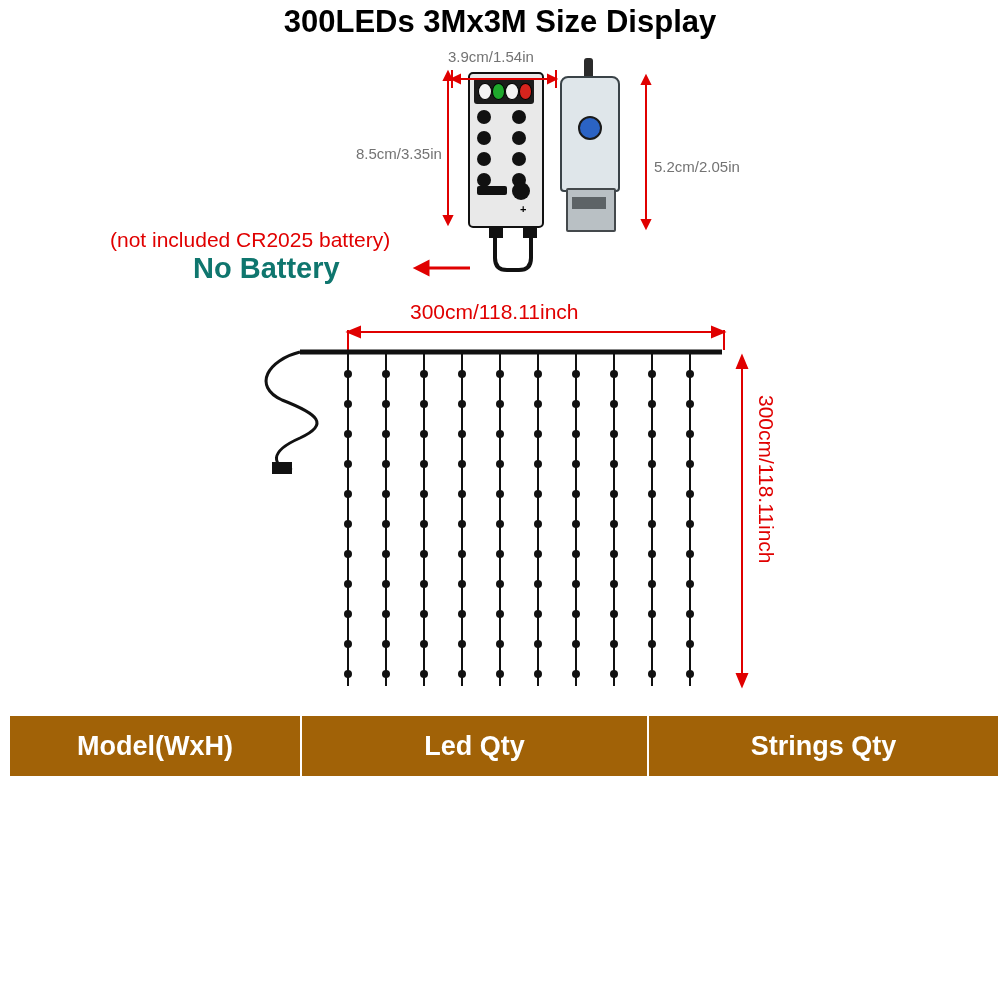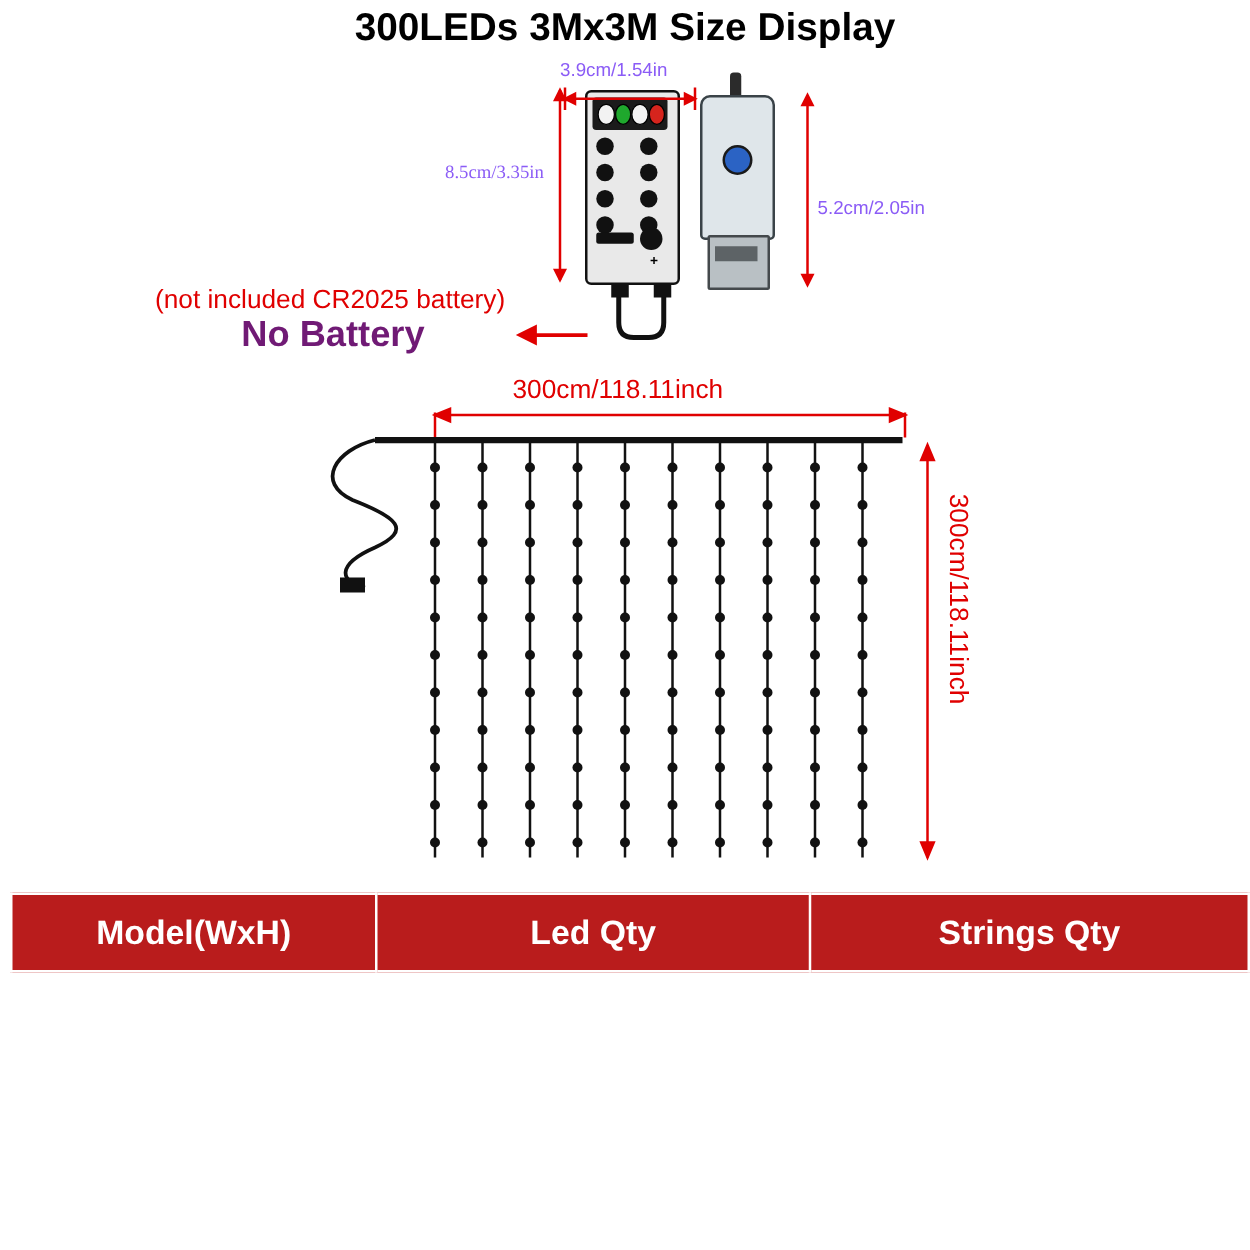--- a/index.html
+++ b/index.html
@@ -160,56 +160,55 @@
     position: absolute;
     left: 572px;
     top: 197px;
     width: 34px;
     height: 12px;
     background: #5d6366;
   }
   
   .dim-text {
     position: absolute;
-    color: #8b5cf6;
+    color: #737373;
     font-size: 15px;
     white-space: nowrap;
   }
   .dim-top {
     left: 448px;
     top: 48px;
   }
   .dim-left {
     left: 356px;
-    top: 130px;
-    font-family: Liberation Serif, serif;
+    top: 145px;
   }
   .dim-right {
     left: 654px;
     top: 158px;
   }
   .dim-width-label {
     left: 410px;
     top: 300px;
     font-size: 21px;
     color: #e00000;
   }
   .note-battery {
     position: absolute;
-    left: 124px;
+    left: 110px;
     top: 228px;
     color: #e00000;
     font-size: 21px;
     white-space: nowrap;
   }
   .no-battery {
     position: absolute;
     left: 193px;
     top: 252px;
-    color: #701a75;
+    color: #0f766e;
     font-size: 29px;
     font-weight: bold;
   }
   .lead-label {
     position: absolute;
     left: 182px;
     top: 478px;
     font-size: 19px;
     line-height: 26px;
     white-space: nowrap;
@@ -233,21 +232,21 @@
     height: 1000px;
     pointer-events: none;
   }
   
   .spec-table {
     position: absolute;
     left: 8px;
     top: 714px;
     width: 984px;
     border-collapse: collapse;
-    background: #b91c1c;
+    background: #a16207;
     color: #fff;
     table-layout: fixed;
   }
   .spec-table td, .spec-table th {
     border: 2px solid #ffffff;
     text-align: center;
     font-weight: bold;
     padding: 0;
     height: 53px;
   }

